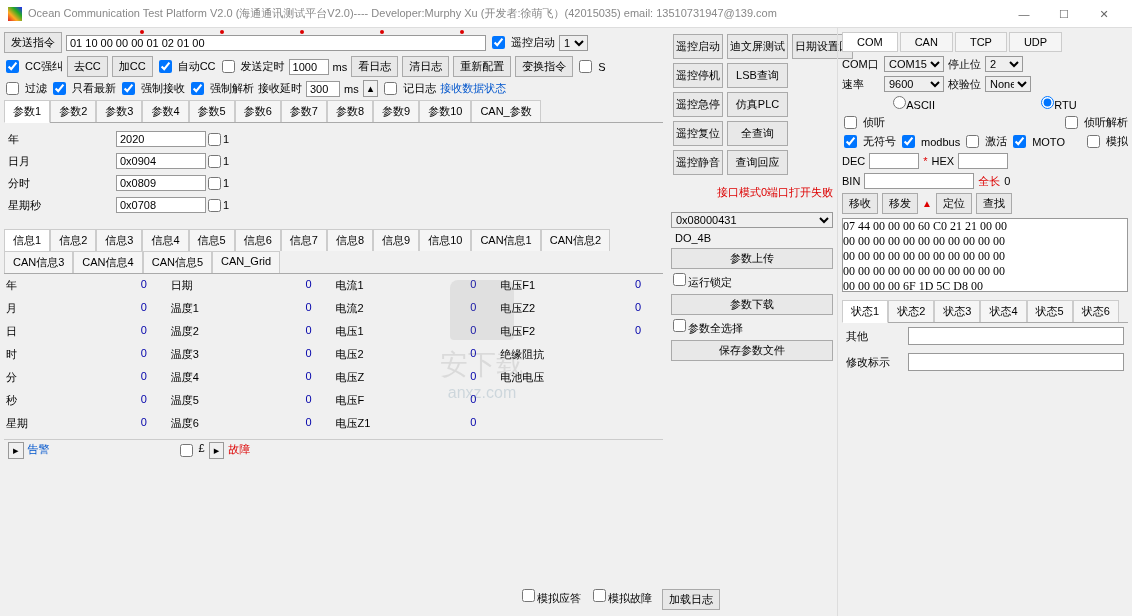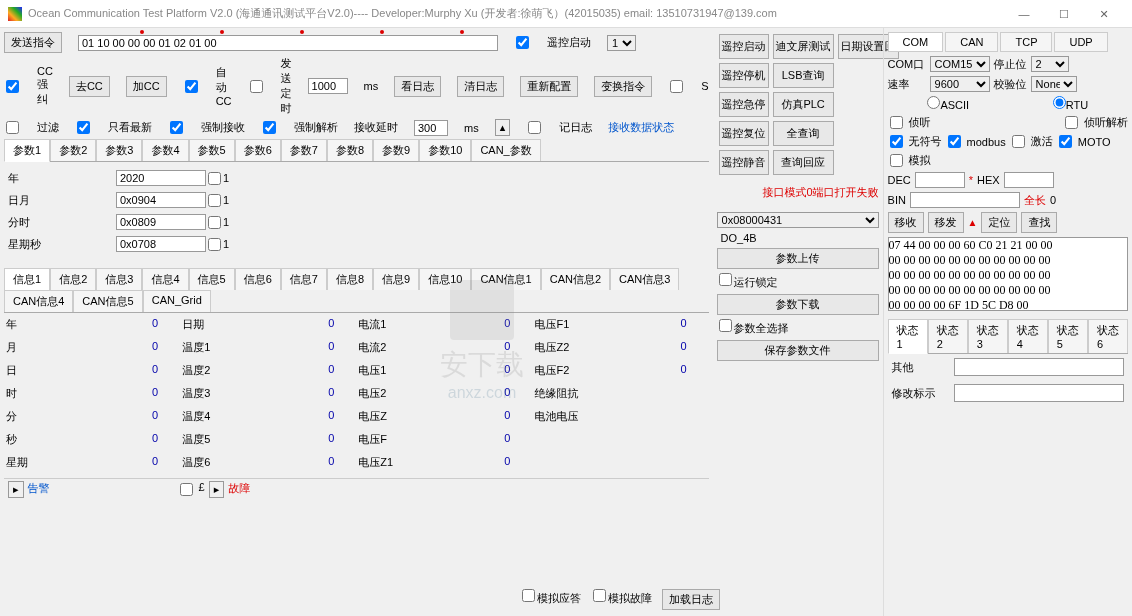--- a/index.html
+++ b/index.html
@@ -4,21 +4,21 @@
 <style>
 * { box-sizing: border-box; margin: 0; padding: 0; font-family: "Microsoft YaHei", SimSun, sans-serif; font-size: 11px; }
 body { background: #f0f0f0; width: 1132px; height: 616px; overflow: hidden; position: relative; }
 .titlebar { background: #fff; height: 28px; display: flex; align-items: center; padding: 0 8px; border-bottom: 1px solid #ddd; }
 .titlebar-icon { width: 14px; height: 14px; background: linear-gradient(45deg, #d22, #fa2, #2a2, #22f); margin-right: 6px; }
 .titlebar-text { flex: 1; color: #888; }
 .winbtn { width: 40px; height: 24px; text-align: center; line-height: 24px; color: #666; }
 .main { display: flex; height: 588px; }
 .left { flex: 1; padding: 4px; }
 .right { width: 295px; padding: 4px; border-left: 1px solid #ddd; }
-.row { display: flex; align-items: center; gap: 16px; margin-bottom: 3px; flex-wrap: nowrap; }
+.row { display: flex; align-items: center; gap: 4px; margin-bottom: 3px; flex-wrap: nowrap; }
 .btn { background: #e8e8e8; border: 1px solid #aaa; padding: 2px 6px; cursor: pointer; white-space: nowrap; font-size: 11px; }
 input[type="text"] { border: 1px solid #999; padding: 1px 3px; font-size: 11px; }
 input[type="checkbox"] { margin: 0 2px; }
 select { border: 1px solid #999; font-size: 11px; }
 .hexin { width: 420px; }
 .txtarea { border: 1px solid #999; background: #fff; width: 545px; height: 18px; margin-left: 2px; }
 .txtarea2 { width: 545px; height: 34px; }
 .tabs { display: flex; border-bottom: 1px solid #aaa; margin-top: 2px; }
 .tab { padding: 3px 8px; border: 1px solid #ccc; border-bottom: none; background: #f5f5f5; cursor: pointer; font-size: 11px; }
 .tab.active { background: #fff; border-bottom: 1px solid #fff; margin-bottom: -1px; }

